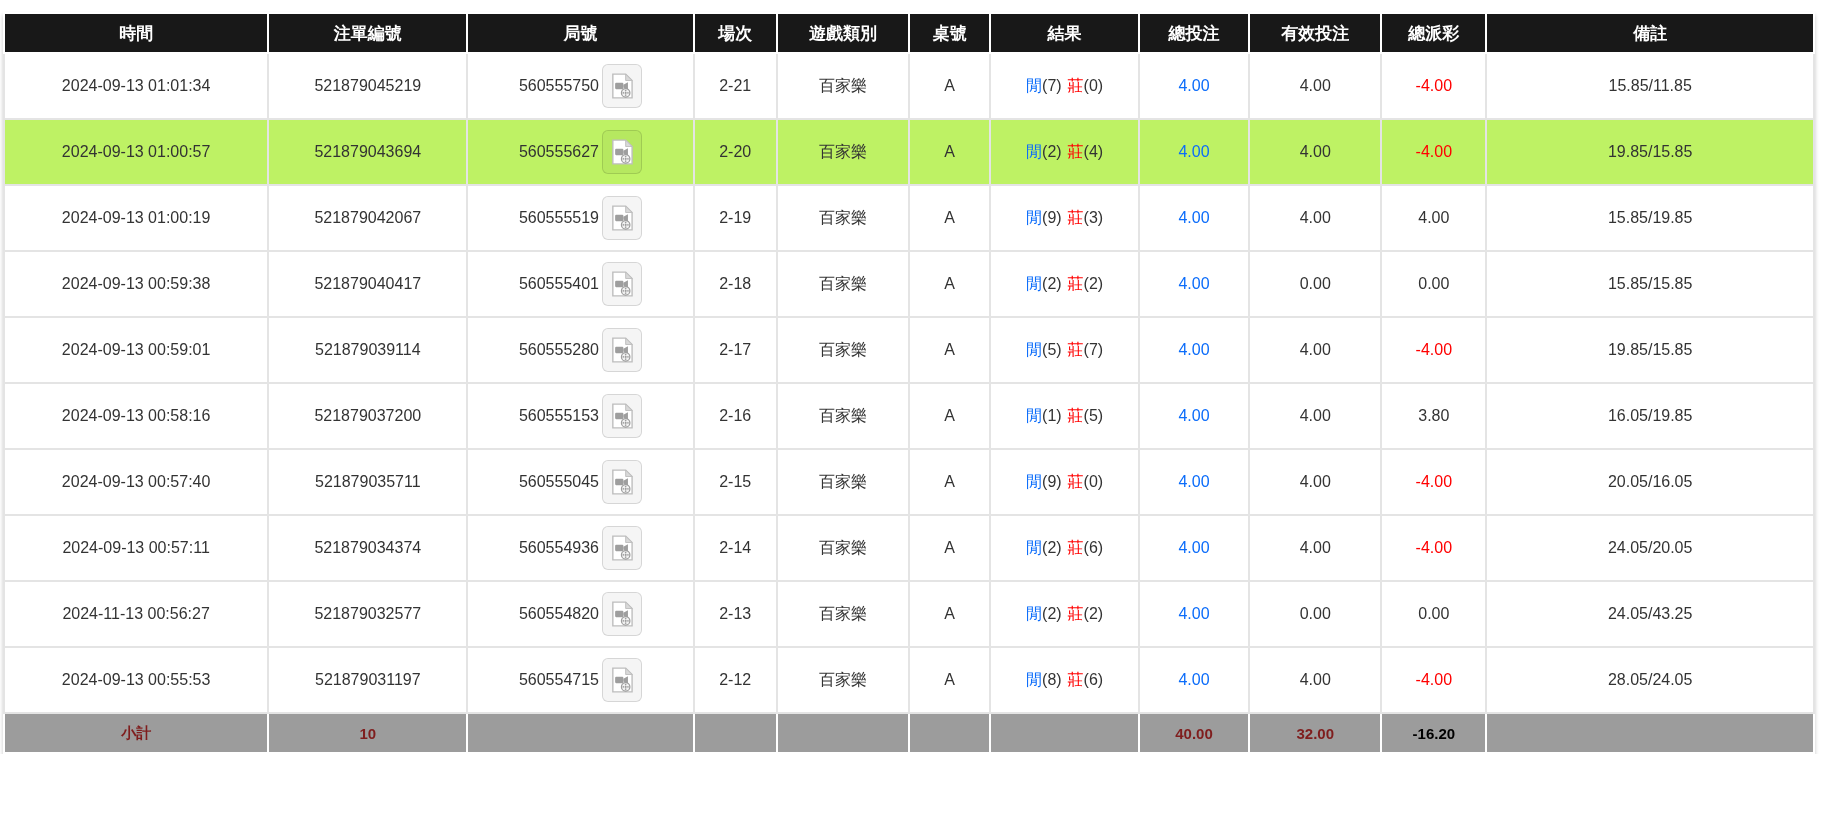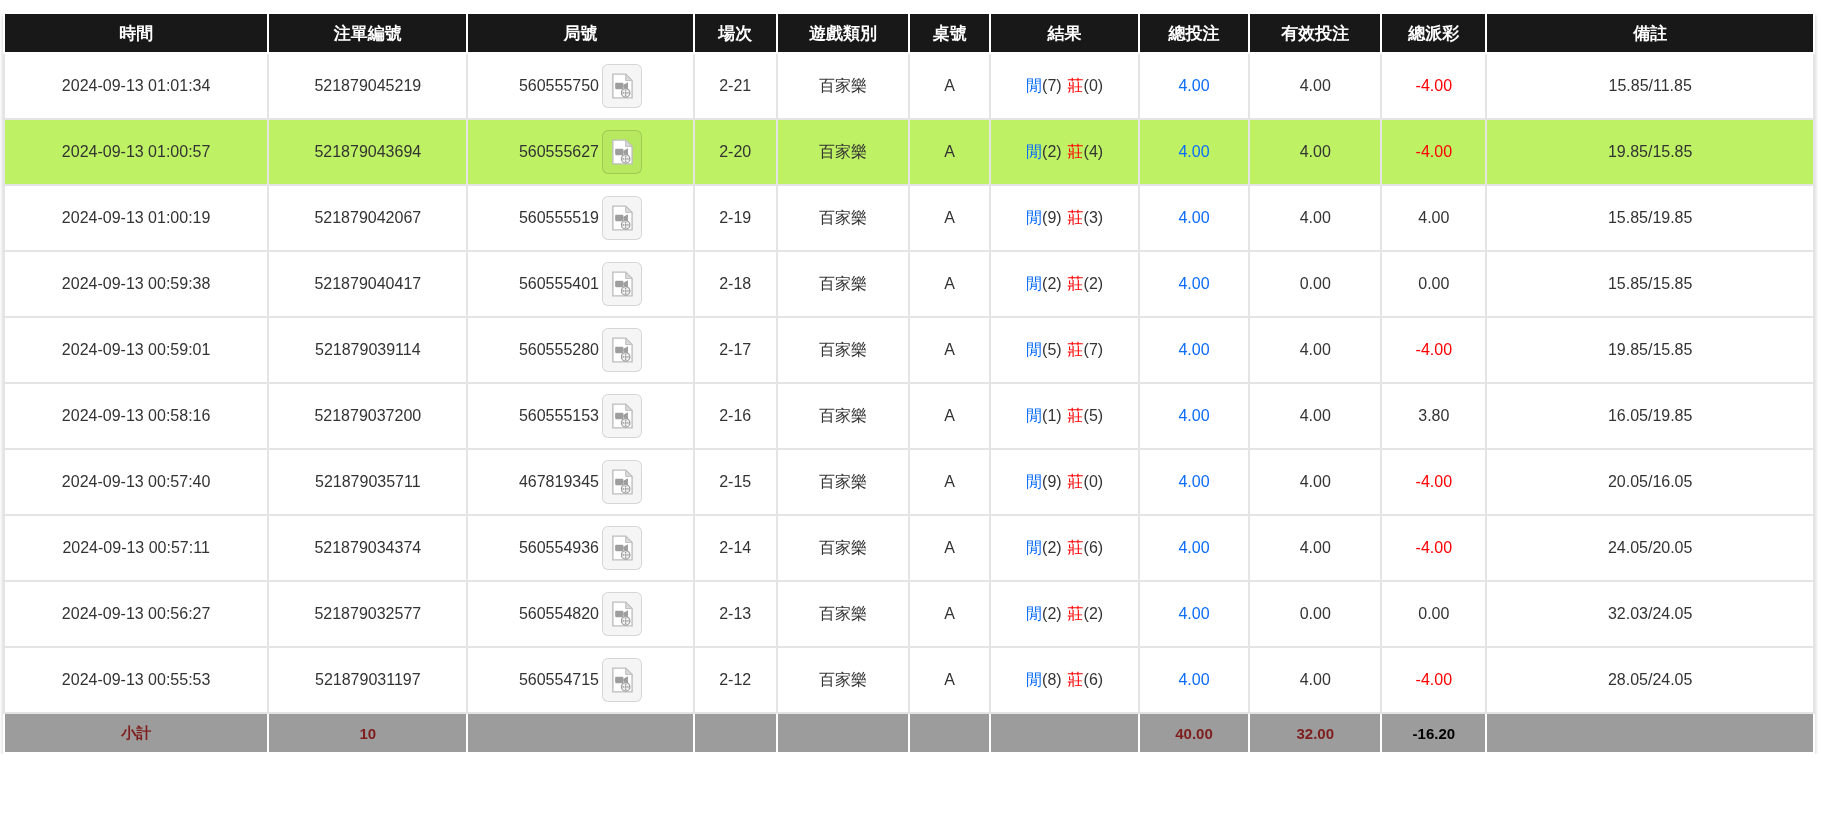--- a/index.html
+++ b/index.html
@@ -263,21 +263,21 @@
     <td><span class="bet-link">4.00</span></td>
     <td><span>4.00</span></td>
     <td><span>3.80</span></td>
     <td><span>16.05/19.85</span></td>
   </tr>
         <tr>
     <td><span>2024-09-13 00:57:40</span></td>
     <td><span>521879035711</span></td>
     <td>
       <span class="round-inner">
-        <span>467819345</span>
+        <span>560555045</span>
         <button class="video-btn">
           <svg width="22" height="26" viewBox="0 0 24 28" xmlns="http://www.w3.org/2000/svg">
             <path d="M2 1 h14 l7 7 v19 H2 Z" fill="#ffffff" stroke="#bdbdbd" stroke-width="1.5"></path>
             <path d="M16 1 l7 7 h-7 Z" fill="#d9d9d9" stroke="#bdbdbd" stroke-width="1"></path>
             <rect x="4.5" y="10.5" width="9" height="7" rx="1.2" fill="#9e9e9e"></rect>
             <path d="M13.5 12.5 L18.5 10 v8 L13.5 15.5 Z" fill="#9e9e9e"></path>
             <circle cx="16" cy="21.5" r="4.6" fill="#f2f2f2" stroke="#9e9e9e" stroke-width="1.4"></circle>
             <circle cx="16" cy="21.5" r="1.1" fill="#9e9e9e"></circle>
             <circle cx="16" cy="19" r="0.9" fill="#9e9e9e"></circle>
             <circle cx="18.5" cy="21.5" r="0.9" fill="#9e9e9e"></circle>
@@ -325,21 +325,21 @@
     <td><span>A</span></td>
     <td>
       <span class="blue">閒</span><span style="margin-right:6px;">(2)</span><span class="red">莊</span><span>(6)</span>
     </td>
     <td><span class="bet-link">4.00</span></td>
     <td><span>4.00</span></td>
     <td><span class="red">-4.00</span></td>
     <td><span>24.05/20.05</span></td>
   </tr>
         <tr>
-    <td><span>2024-09-13 00:56:27</span></td>
+    <td><span>2024-11-13 00:56:27</span></td>
     <td><span>521879032577</span></td>
     <td>
       <span class="round-inner">
         <span>560554820</span>
         <button class="video-btn">
           <svg width="22" height="26" viewBox="0 0 24 28" xmlns="http://www.w3.org/2000/svg">
             <path d="M2 1 h14 l7 7 v19 H2 Z" fill="#ffffff" stroke="#bdbdbd" stroke-width="1.5"></path>
             <path d="M16 1 l7 7 h-7 Z" fill="#d9d9d9" stroke="#bdbdbd" stroke-width="1"></path>
             <rect x="4.5" y="10.5" width="9" height="7" rx="1.2" fill="#9e9e9e"></rect>
             <path d="M13.5 12.5 L18.5 10 v8 L13.5 15.5 Z" fill="#9e9e9e"></path>
@@ -355,21 +355,21 @@
     </td>
     <td><span>2-13</span></td>
     <td><span>百家樂</span></td>
     <td><span>A</span></td>
     <td>
       <span class="blue">閒</span><span style="margin-right:6px;">(2)</span><span class="red">莊</span><span>(2)</span>
     </td>
     <td><span class="bet-link">4.00</span></td>
     <td><span>0.00</span></td>
     <td><span>0.00</span></td>
-    <td><span>32.03/24.05</span></td>
+    <td><span>24.05/43.25</span></td>
   </tr>
         <tr>
     <td><span>2024-09-13 00:55:53</span></td>
     <td><span>521879031197</span></td>
     <td>
       <span class="round-inner">
         <span>560554715</span>
         <button class="video-btn">
           <svg width="22" height="26" viewBox="0 0 24 28" xmlns="http://www.w3.org/2000/svg">
             <path d="M2 1 h14 l7 7 v19 H2 Z" fill="#ffffff" stroke="#bdbdbd" stroke-width="1.5"></path>

